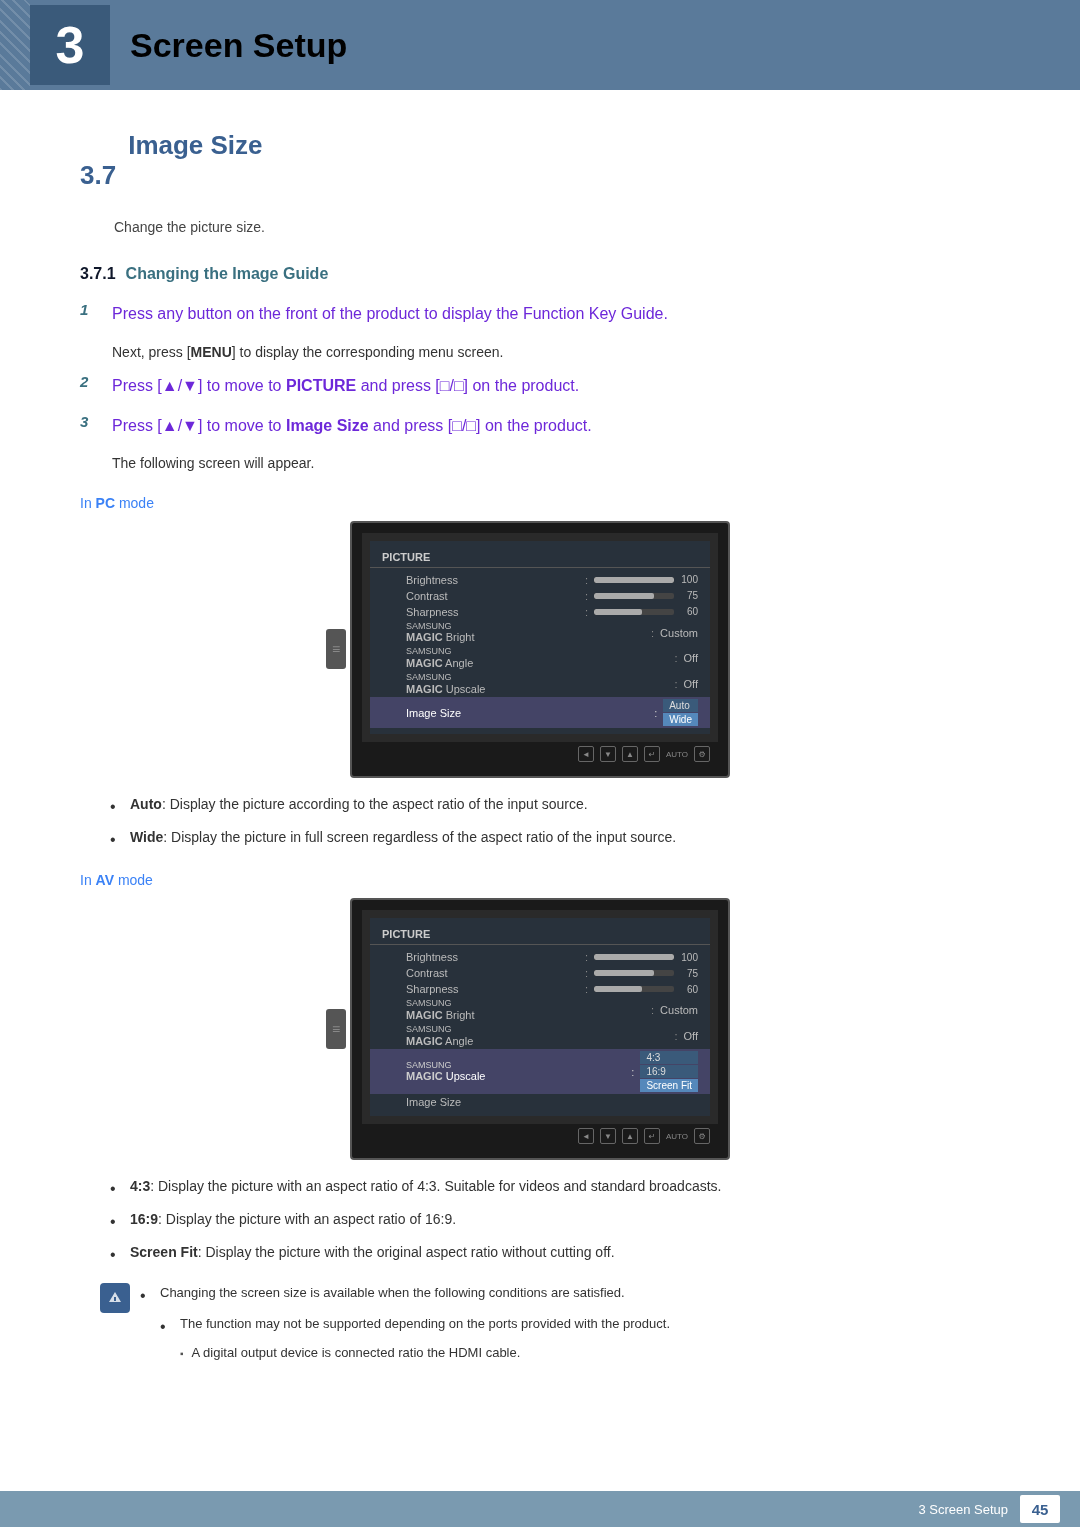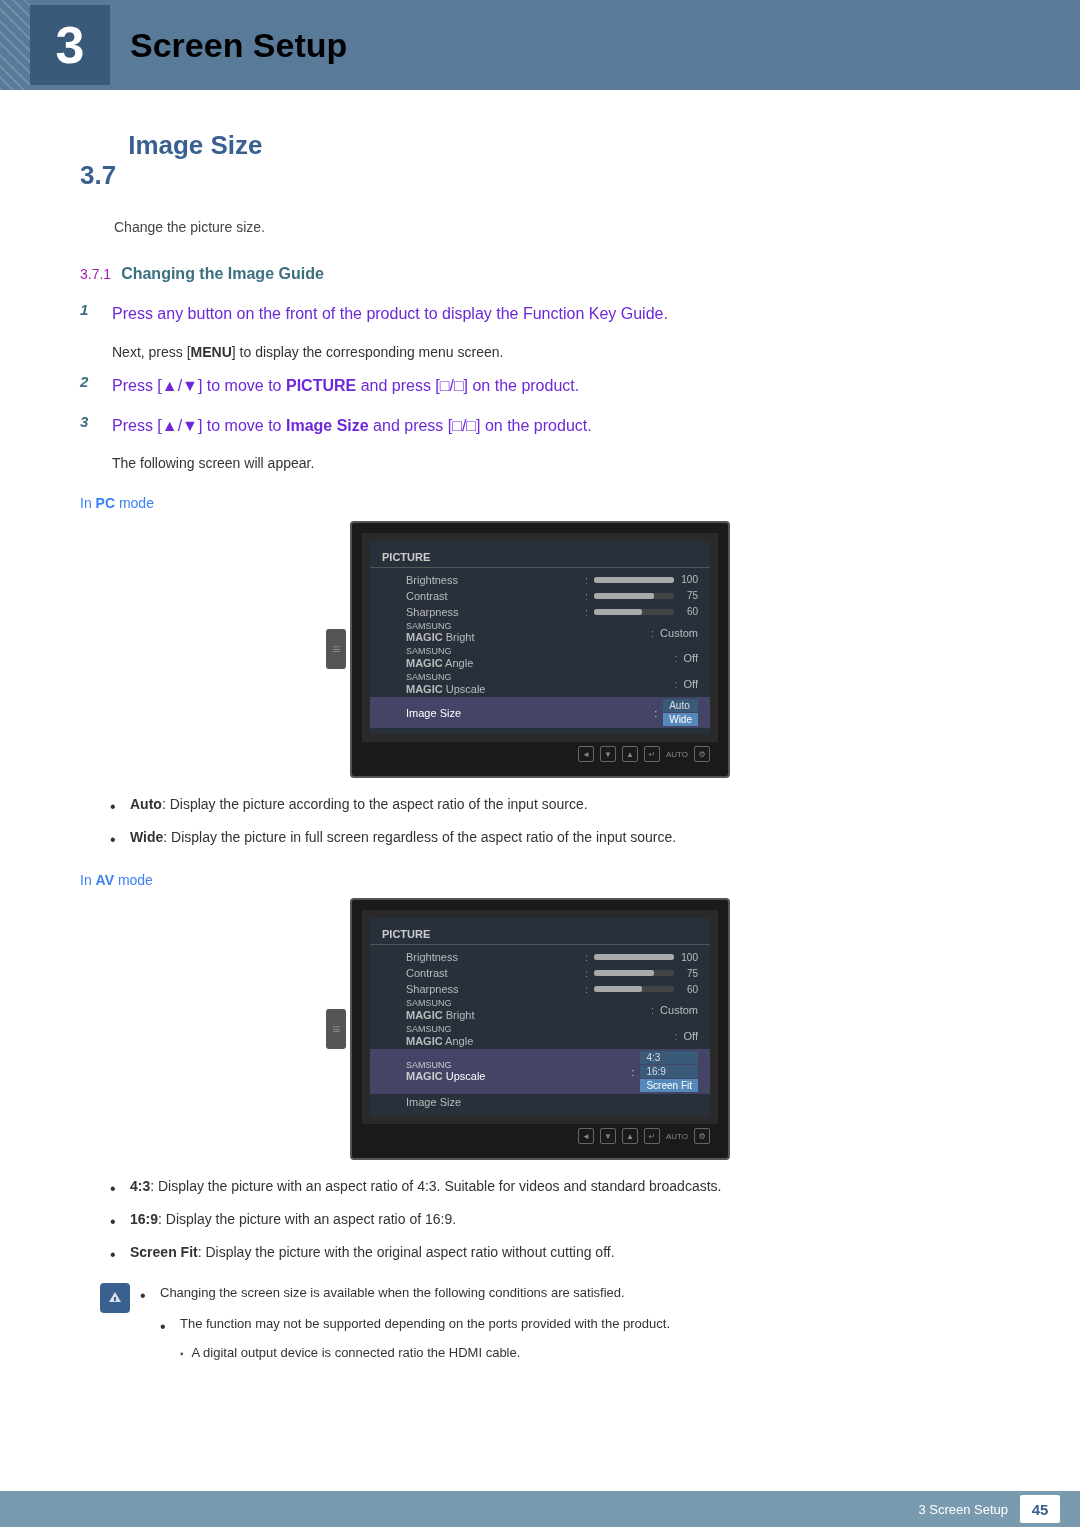--- a/index.html
+++ b/index.html
@@ -86,23 +86,23 @@
 
     
     .subsection-header {
       display: flex;
       align-items: baseline;
       gap: 10px;
       margin-top: 30px;
       margin-bottom: 18px;
     }
     .subsection-number {
-      font-size: 14px;
-      font-weight: normal;
-      color: #a21caf;
+      font-size: 16px;
+      font-weight: bold;
+      color: #0f172a;
     }
     .subsection-title {
       font-size: 16px;
       font-weight: bold;
       color: #3a7080;
     }
 
     .description {
       font-size: 14px;
       color: #444;

